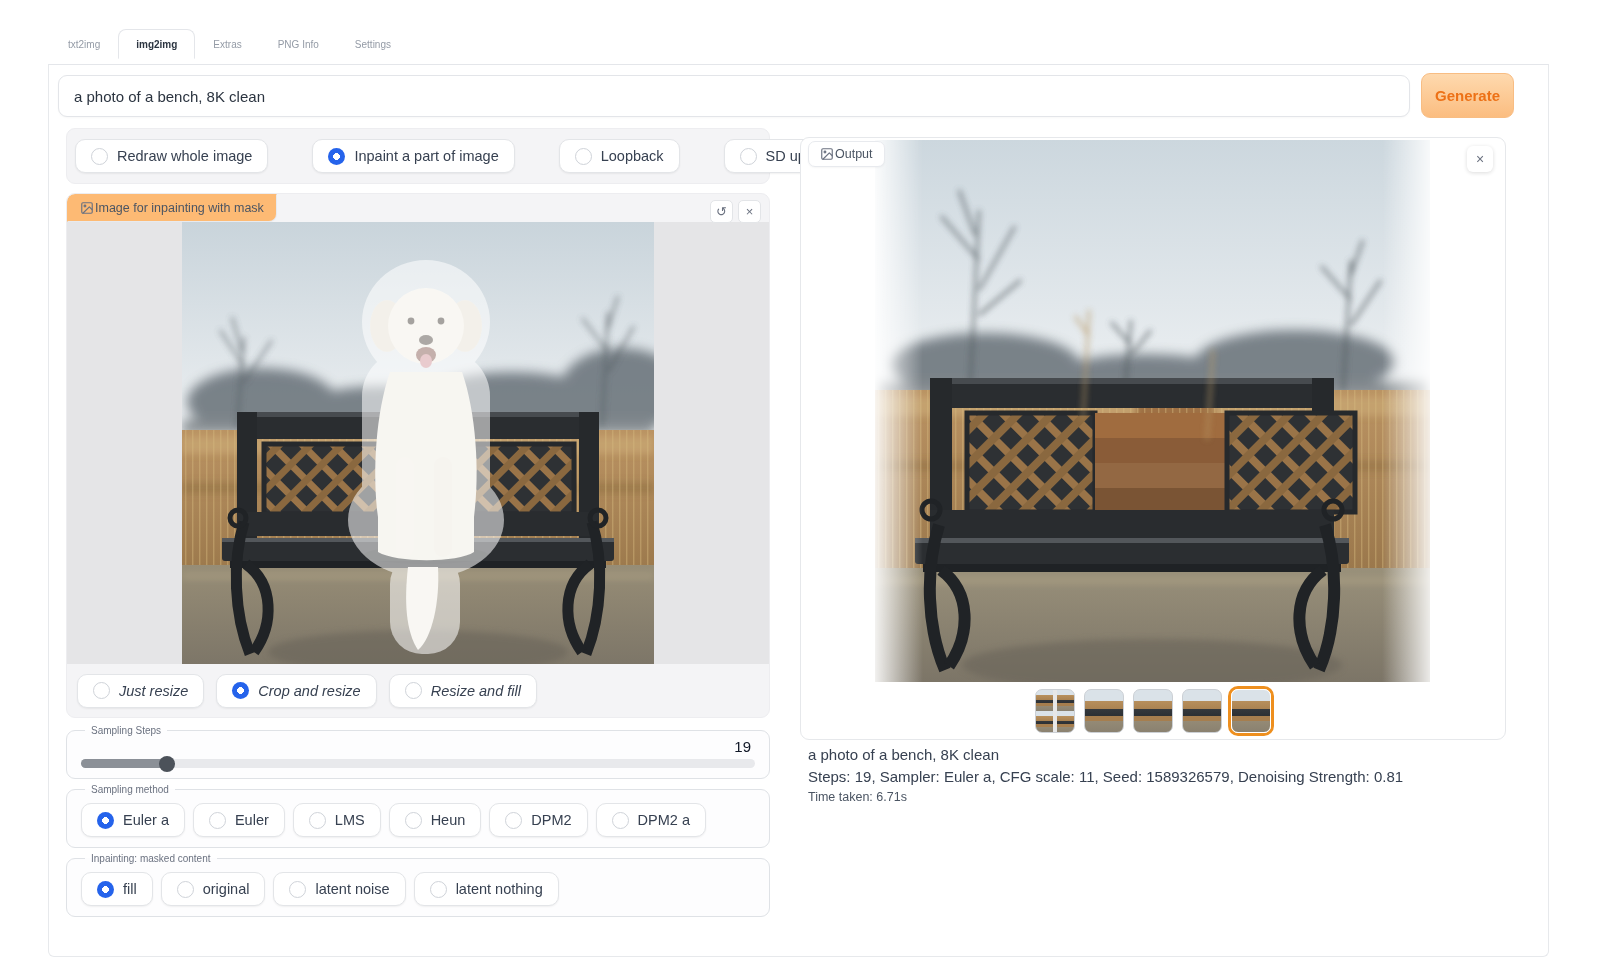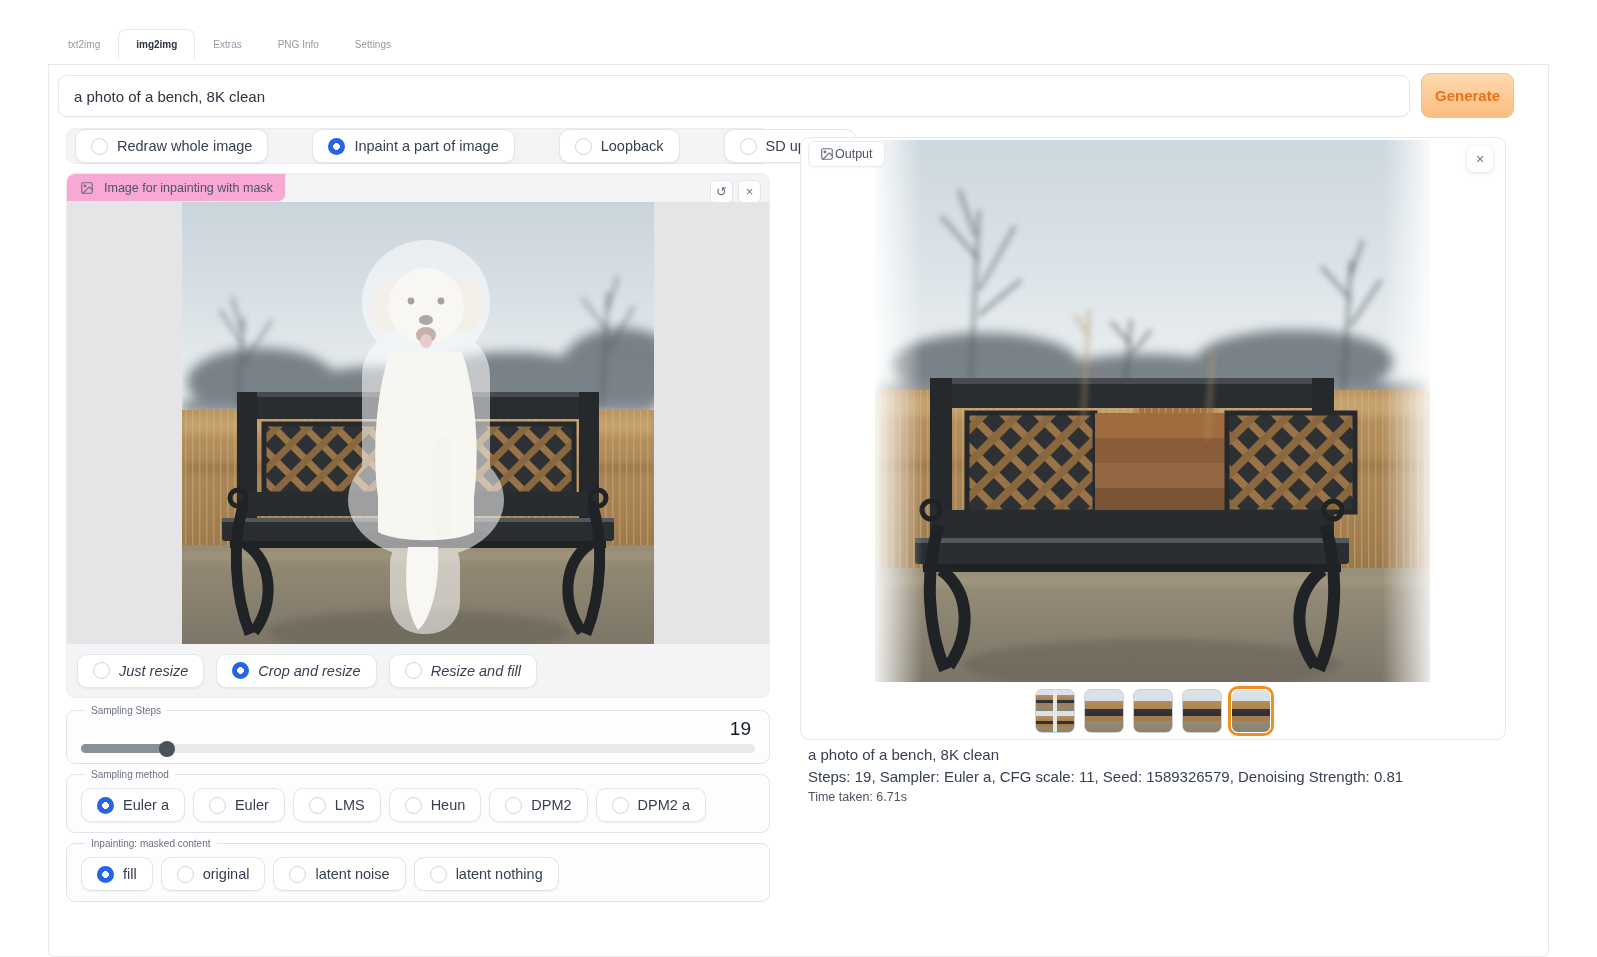--- a/index.html
+++ b/index.html
@@ -27,33 +27,33 @@
   .gray-panel { background:#f4f4f6; border:1px solid #ededf0; border-radius:9px; }
   .pill-row { display:flex; gap:12px; align-items:center; }
   .pill { display:inline-flex; align-items:center; gap:9px; background:#fff; border:1px solid #e3e5e8;
           border-radius:10px; padding:0 15px; height:34px; font-size:14.5px; color:#374151;
           box-shadow:0 1px 2px rgba(0,0,0,.06); cursor:pointer; white-space:nowrap; }
   .radio { width:17px; height:17px; border-radius:50%; border:1px solid #cfd3d9; background:#fff; flex:0 0 auto; }
   .radio.on { border:none; background:radial-gradient(circle,#ffffff 0 3.2px,#2563eb 3.6px 100%); }
 
   fieldset.fgroup { border:1px solid #dfe2e6; border-radius:9px; background:#fdfdfe; padding:4px 14px 10px; }
   fieldset.fgroup legend { font-size:10px; color:#6b7280; padding:0 6px; margin-left:4px; }
-  .slider-value { text-align:right; font-size:19px; color:#111827; padding-right:4px; margin-top:-2px; }
+  .slider-value { text-align:right; font-size:15px; color:#111827; padding-right:4px; margin-top:-2px; }
   .slider { position:relative; height:9px; background:#e8e9ec; border-radius:5px; margin-top:4px; cursor:pointer; }
   .slider .fill { position:absolute; left:0; top:0; bottom:0; background:#8b9097; border-radius:5px; }
   .slider .handle { position:absolute; top:50%; transform:translate(-50%,-50%); width:16px; height:16px;
                     border-radius:50%; background:#4c525a; cursor:grab; }
   .fill-steps,.handle-steps{width:12.7%;} .handle-steps{left:12.7%;width:16px;}
   .fill-blur{width:1.2%;} .handle-blur{left:1.2%;}
 
   
   .left-col { position:absolute; left:66px; top:128px; width:704px; }
-  .mode-block { height:36px; display:flex; align-items:center; padding:0 8px; margin-bottom:9px;gap:44px; }
+  .mode-block { height:56px; display:flex; align-items:center; padding:0 8px; margin-bottom:9px;gap:44px; }
   .img-block { position:relative; margin-bottom:7px; overflow:hidden; }
-  .img-label-pill { position:absolute; left:0; top:0; display:flex; align-items:center; gap:10px; background:#f9a8d4;
+  .img-label-pill { position:absolute; left:0; top:0; display:flex; align-items:center; gap:1px; background:#fdba74;
                     border:1px solid #e8eaee; border-left-color:transparent; border-top-color:transparent;
                     border-radius:8px 0 8px 0; padding:6px 12px; font-size:12.5px; color:#4b5563; z-index:2; }
   .mini-btns { position:absolute; right:8px; top:6px; display:flex; gap:5px; z-index:2; }
   .mini-btn { width:23px; height:23px; background:#fff; border:1px solid #e3e5e8; border-radius:5px;
               color:#6b7280; font-size:13px; line-height:21px; text-align:center; cursor:pointer; }
   .canvas-area { margin-top:28px; height:442px; background:#e5e5e7; display:flex; justify-content:center; }
   .resize-row { height:53px; display:flex; align-items:center; padding:0 10px;font-style:italic; }
   .pillgroup-row { display:flex; gap:8px; margin-top:4px; }
   .fgroup + .fgroup { margin-top:5px; }
   .gap4{margin-top:4px;} .gap6{margin-top:6px;}

